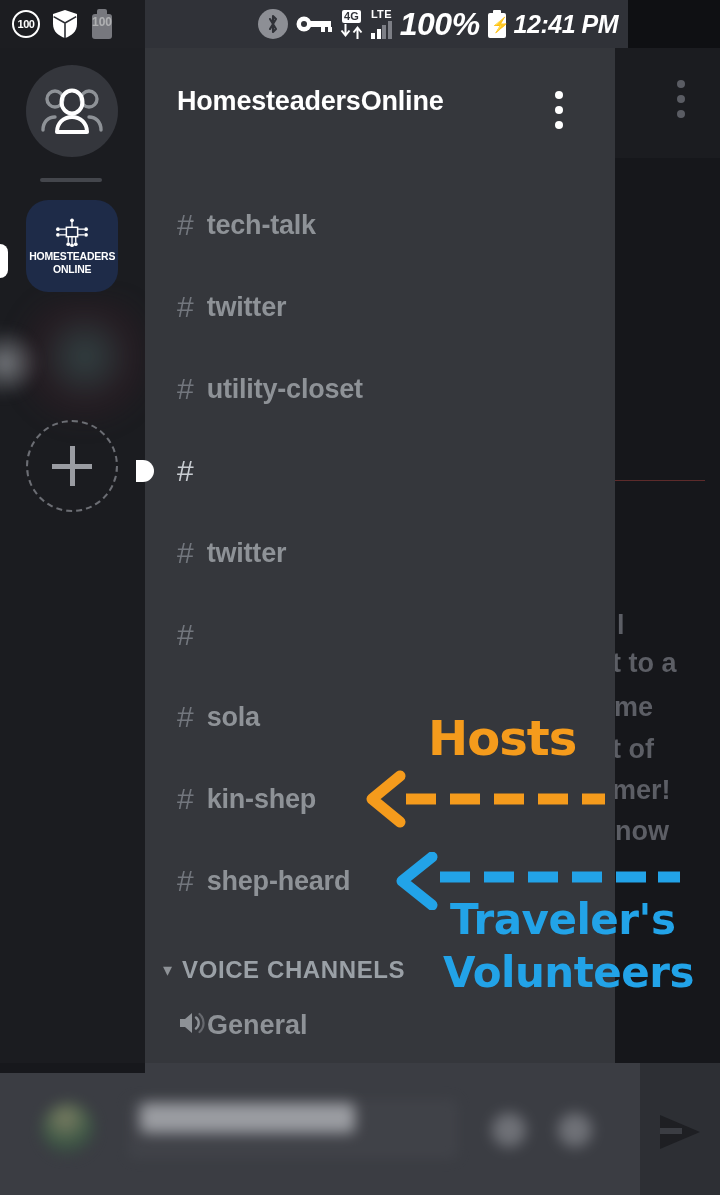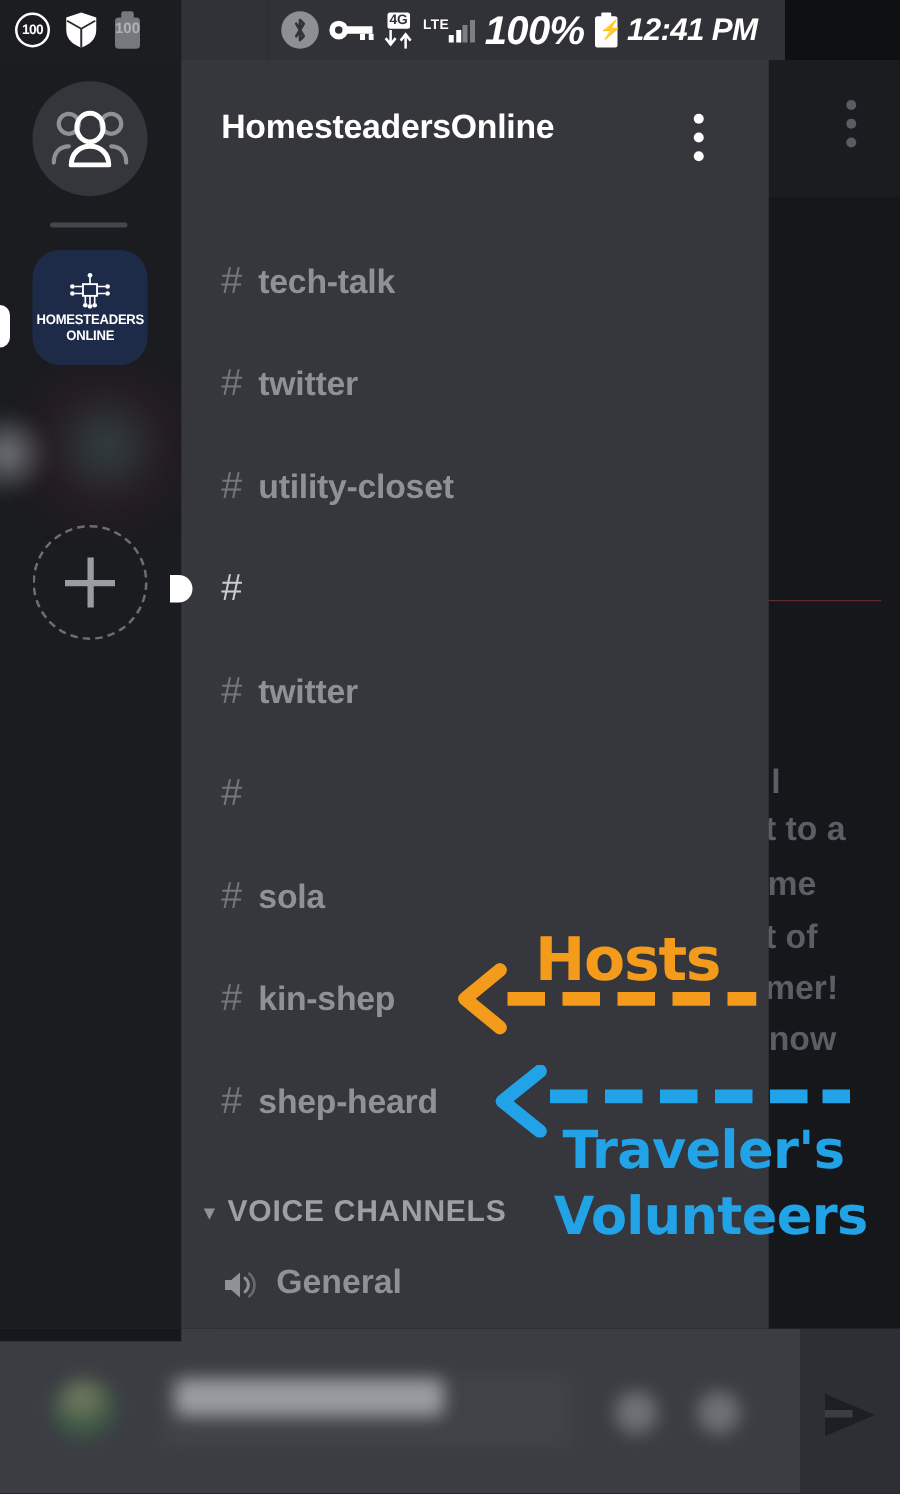--- a/index.html
+++ b/index.html
@@ -24,21 +24,21 @@
     display: flex; align-items: center;
   }
   #statusbar-left {
     display: flex; align-items: center; gap: 12px;
     padding-left: 12px; width: 145px; height: 48px;
     background: #1c1d21;
   }
   #statusbar-mid { flex: 1 1 auto; height: 48px; background: #303238; }
   #statusbar-right {
     display: flex; align-items: center; gap: 8px;
-    height: 48px; padding-right: 22px; padding-left: 10px;
+    height: 48px; padding-right: 10px; padding-left: 10px;
     background: #303238;
   }
   #statusbar-tail { width: 92px; height: 48px; background: #0f1013; }
 
   .sb-badge {
     width: 28px; height: 28px; border-radius: 50%;
     border: 2.5px solid #ffffff; color: #ffffff;
     font-size: 11px; font-weight: bold;
     display: flex; align-items: center; justify-content: center;
     letter-spacing: -0.5px;
@@ -62,21 +62,21 @@
   .sb-key { display: flex; align-items: center; }
   .sb-4g {
     display: flex; flex-direction: column; align-items: center;
     line-height: 1;
   }
   .sb-4g .tag {
     background: #ffffff; color: #303238; font-size: 11px; font-weight: bold;
     padding: 1px 2px; border-radius: 2px;
   }
   .sb-4g .arrows { display: flex; gap: 1px; margin-top: 1px; }
-  .sb-lte { display: flex; flex-direction: row; align-items: flex-start; line-height: 1; }
+  .sb-lte { display: flex; flex-direction: column; align-items: flex-end; line-height: 1; }
   .sb-lte .lbl { color: #ffffff; font-size: 11px; font-weight: bold; letter-spacing: .3px; }
   .sb-bars { display: flex; align-items: flex-end; gap: 1.5px; height: 18px; margin-top: 1px; }
   .sb-bars i { display: block; width: 4px; background: #ffffff; }
   .sb-bars i.d { background: #7d7f86; }
   .sb-pct {
     color: #ffffff; font-size: 32px; font-weight: bold; font-style: italic;
     letter-spacing: -.5px;
   }
   .sb-batt2 { position: relative; width: 18px; height: 28px; }
   .sb-batt2 .b { position: absolute; left: 0; top: 3px; width: 18px; height: 25px;
@@ -190,28 +190,28 @@
   .cat {
     position: absolute; left: 18px;
     display: flex; align-items: center; gap: 10px;
   }
   .cat .chev { color: #8e9297; font-size: 18px; line-height: 1; }
   .cat .lbl {
     color: #9aa0a6; font-size: 24px; font-weight: bold; letter-spacing: .6px;
   }
   .vchan {
     position: absolute; left: 32px;
-    display: flex; align-items: flex-end; gap: 14px;
+    display: flex; align-items: flex-start; 
   }
   .vchan .nm { color: #8e9297; font-size: 27px; font-weight: bold; }
 
   
   .anno { position: absolute; z-index: 40; }
   .anno-text { font-family: "DejaVu Sans", sans-serif; font-weight: bold; white-space: nowrap; }
-  #anno-hosts-text { left: 428px; top: 710px; font-size: 48px; color: #F59B1C; letter-spacing: -1px; margin-top: 30px; }
+  #anno-hosts-text { left: 428px; top: 710px; font-size: 48px; color: #F59B1C; letter-spacing: -1px; }
   #anno-hosts-arrow { left: 362px; top: 770px; width: 245px; height: 58px; }
   #anno-trav-arrow  { left: 392px; top: 852px; width: 290px; height: 58px; }
   #anno-trav-l1 { left: 450px; top: 895px; font-size: 42px; color: #22A3E8; letter-spacing: -.5px; }
   #anno-trav-l2 { left: 443px; top: 948px; font-size: 42px; color: #22A3E8; letter-spacing: -.5px; }
 
   
   #msgbar {
     position: absolute; left: 0; top: 1063px; width: 720px; height: 132px;
     background: #3b3d43; z-index: 30;
   }

